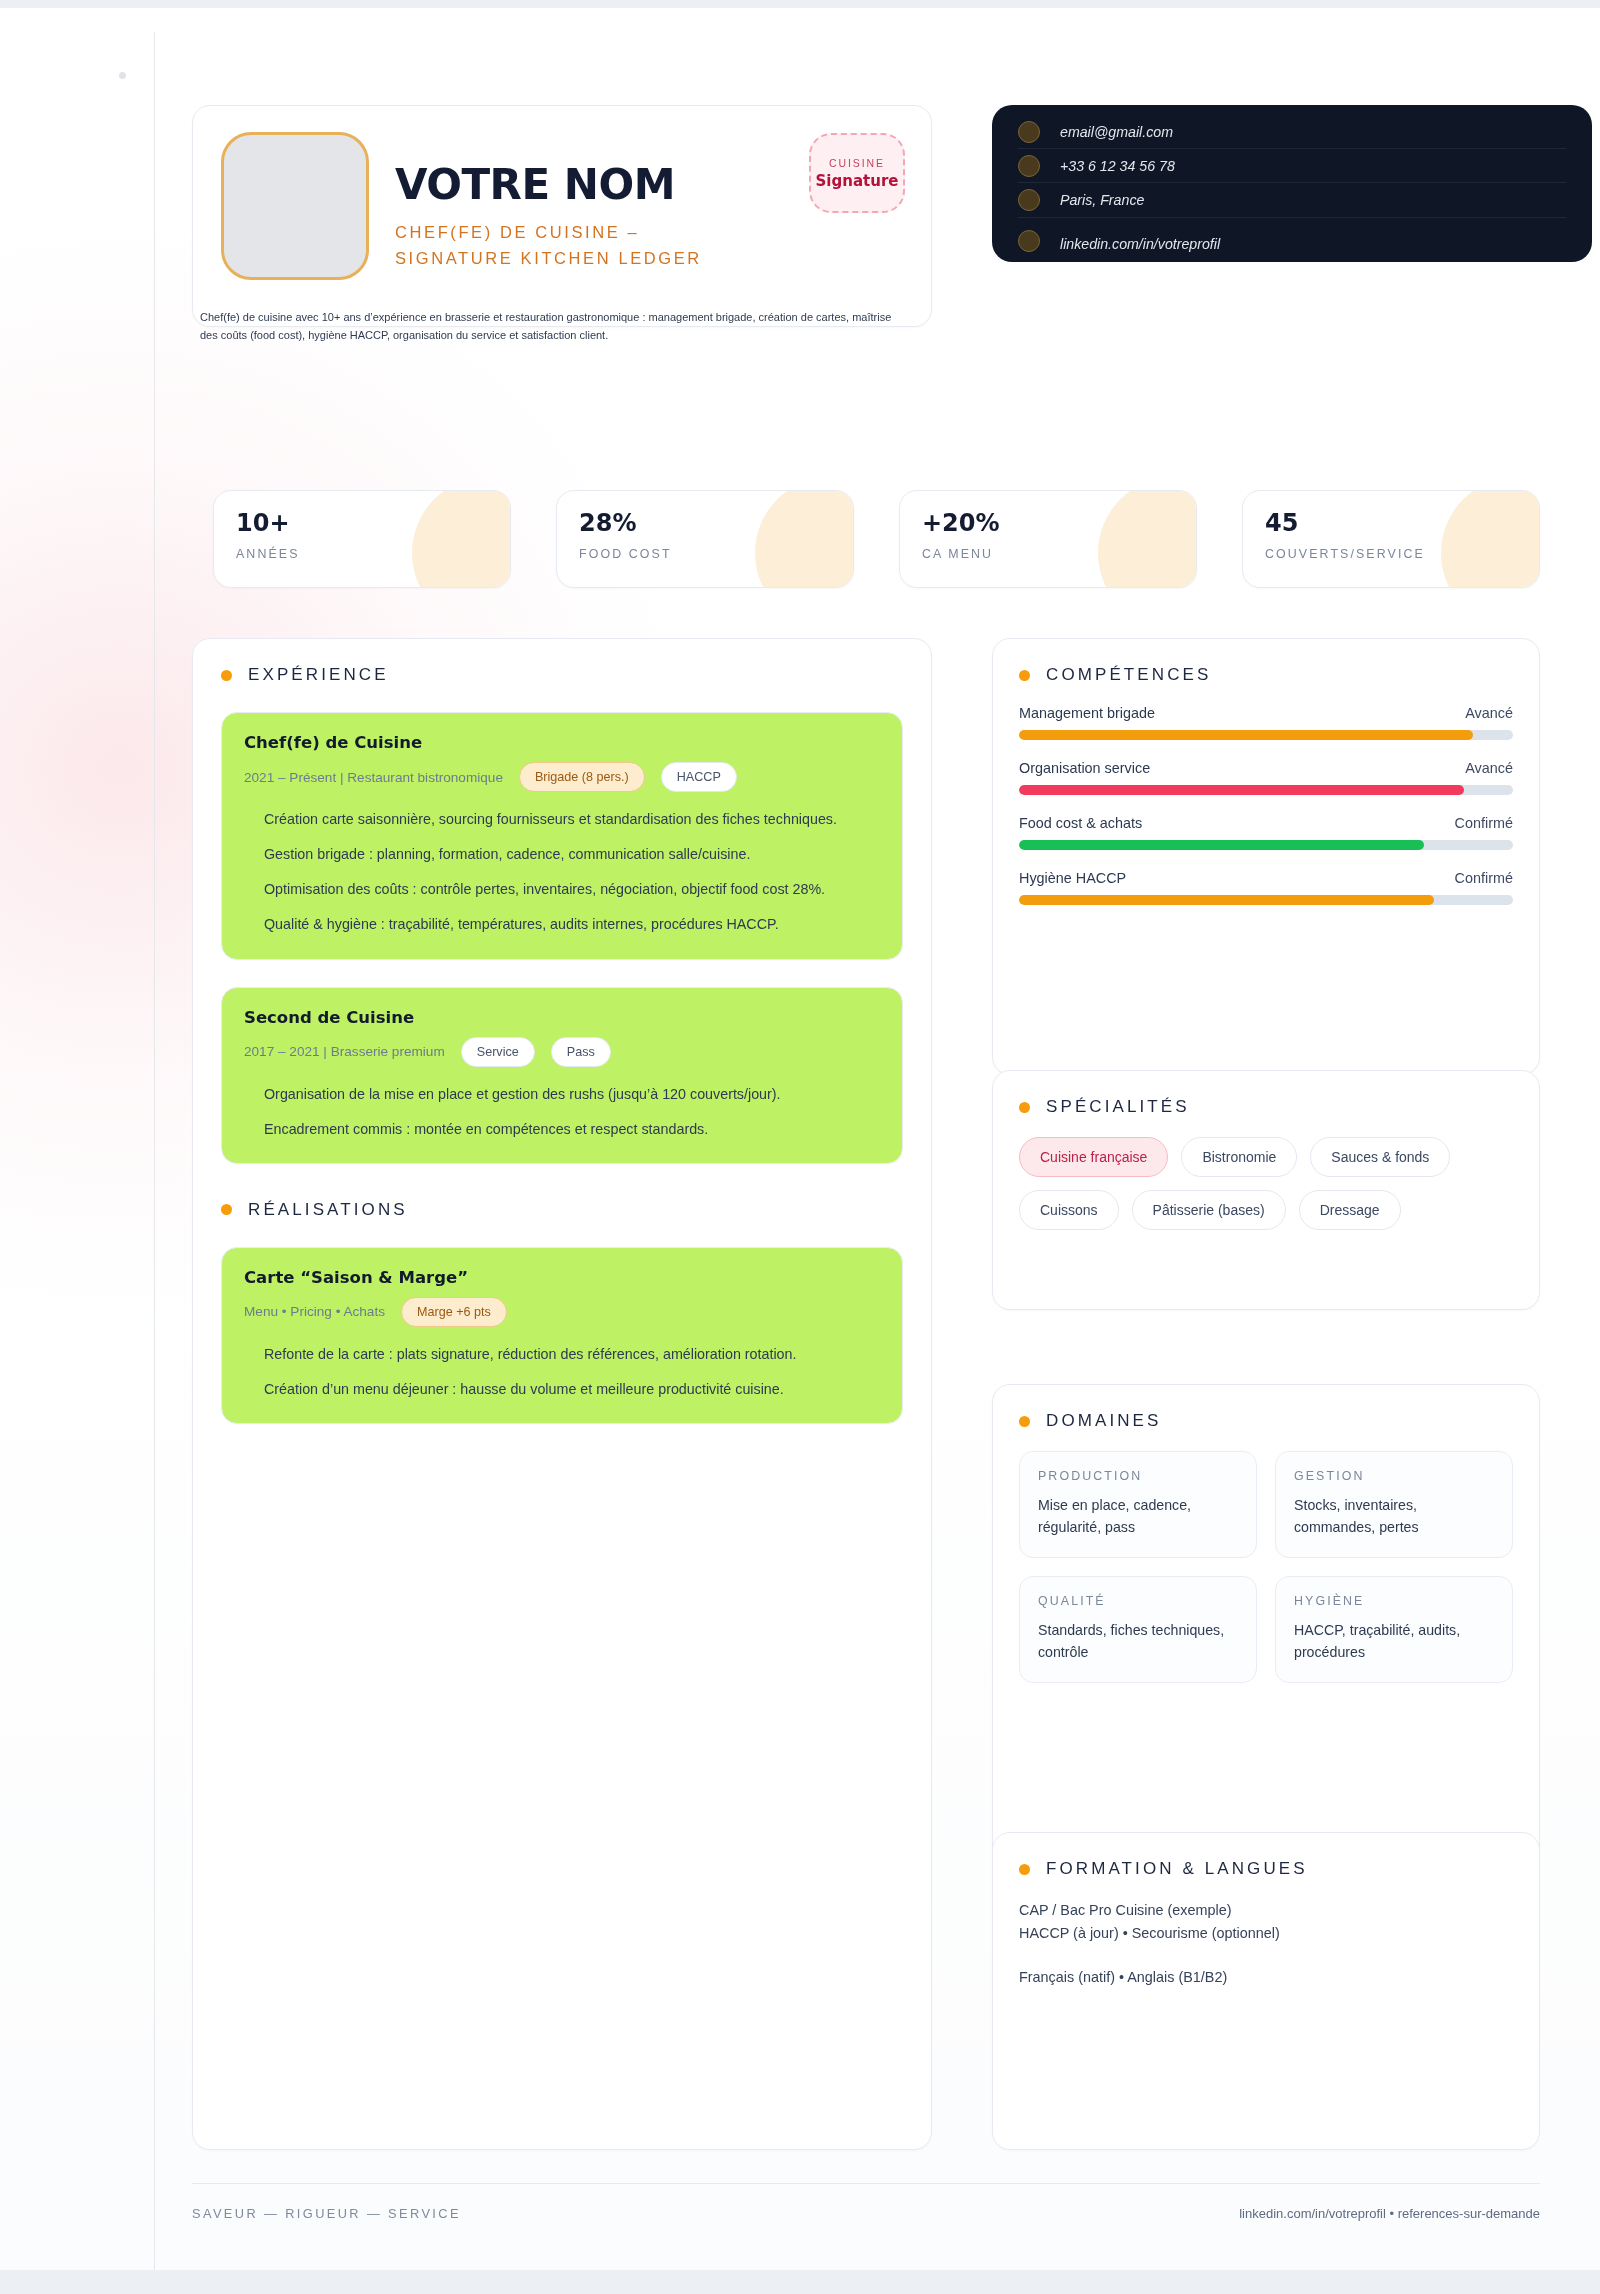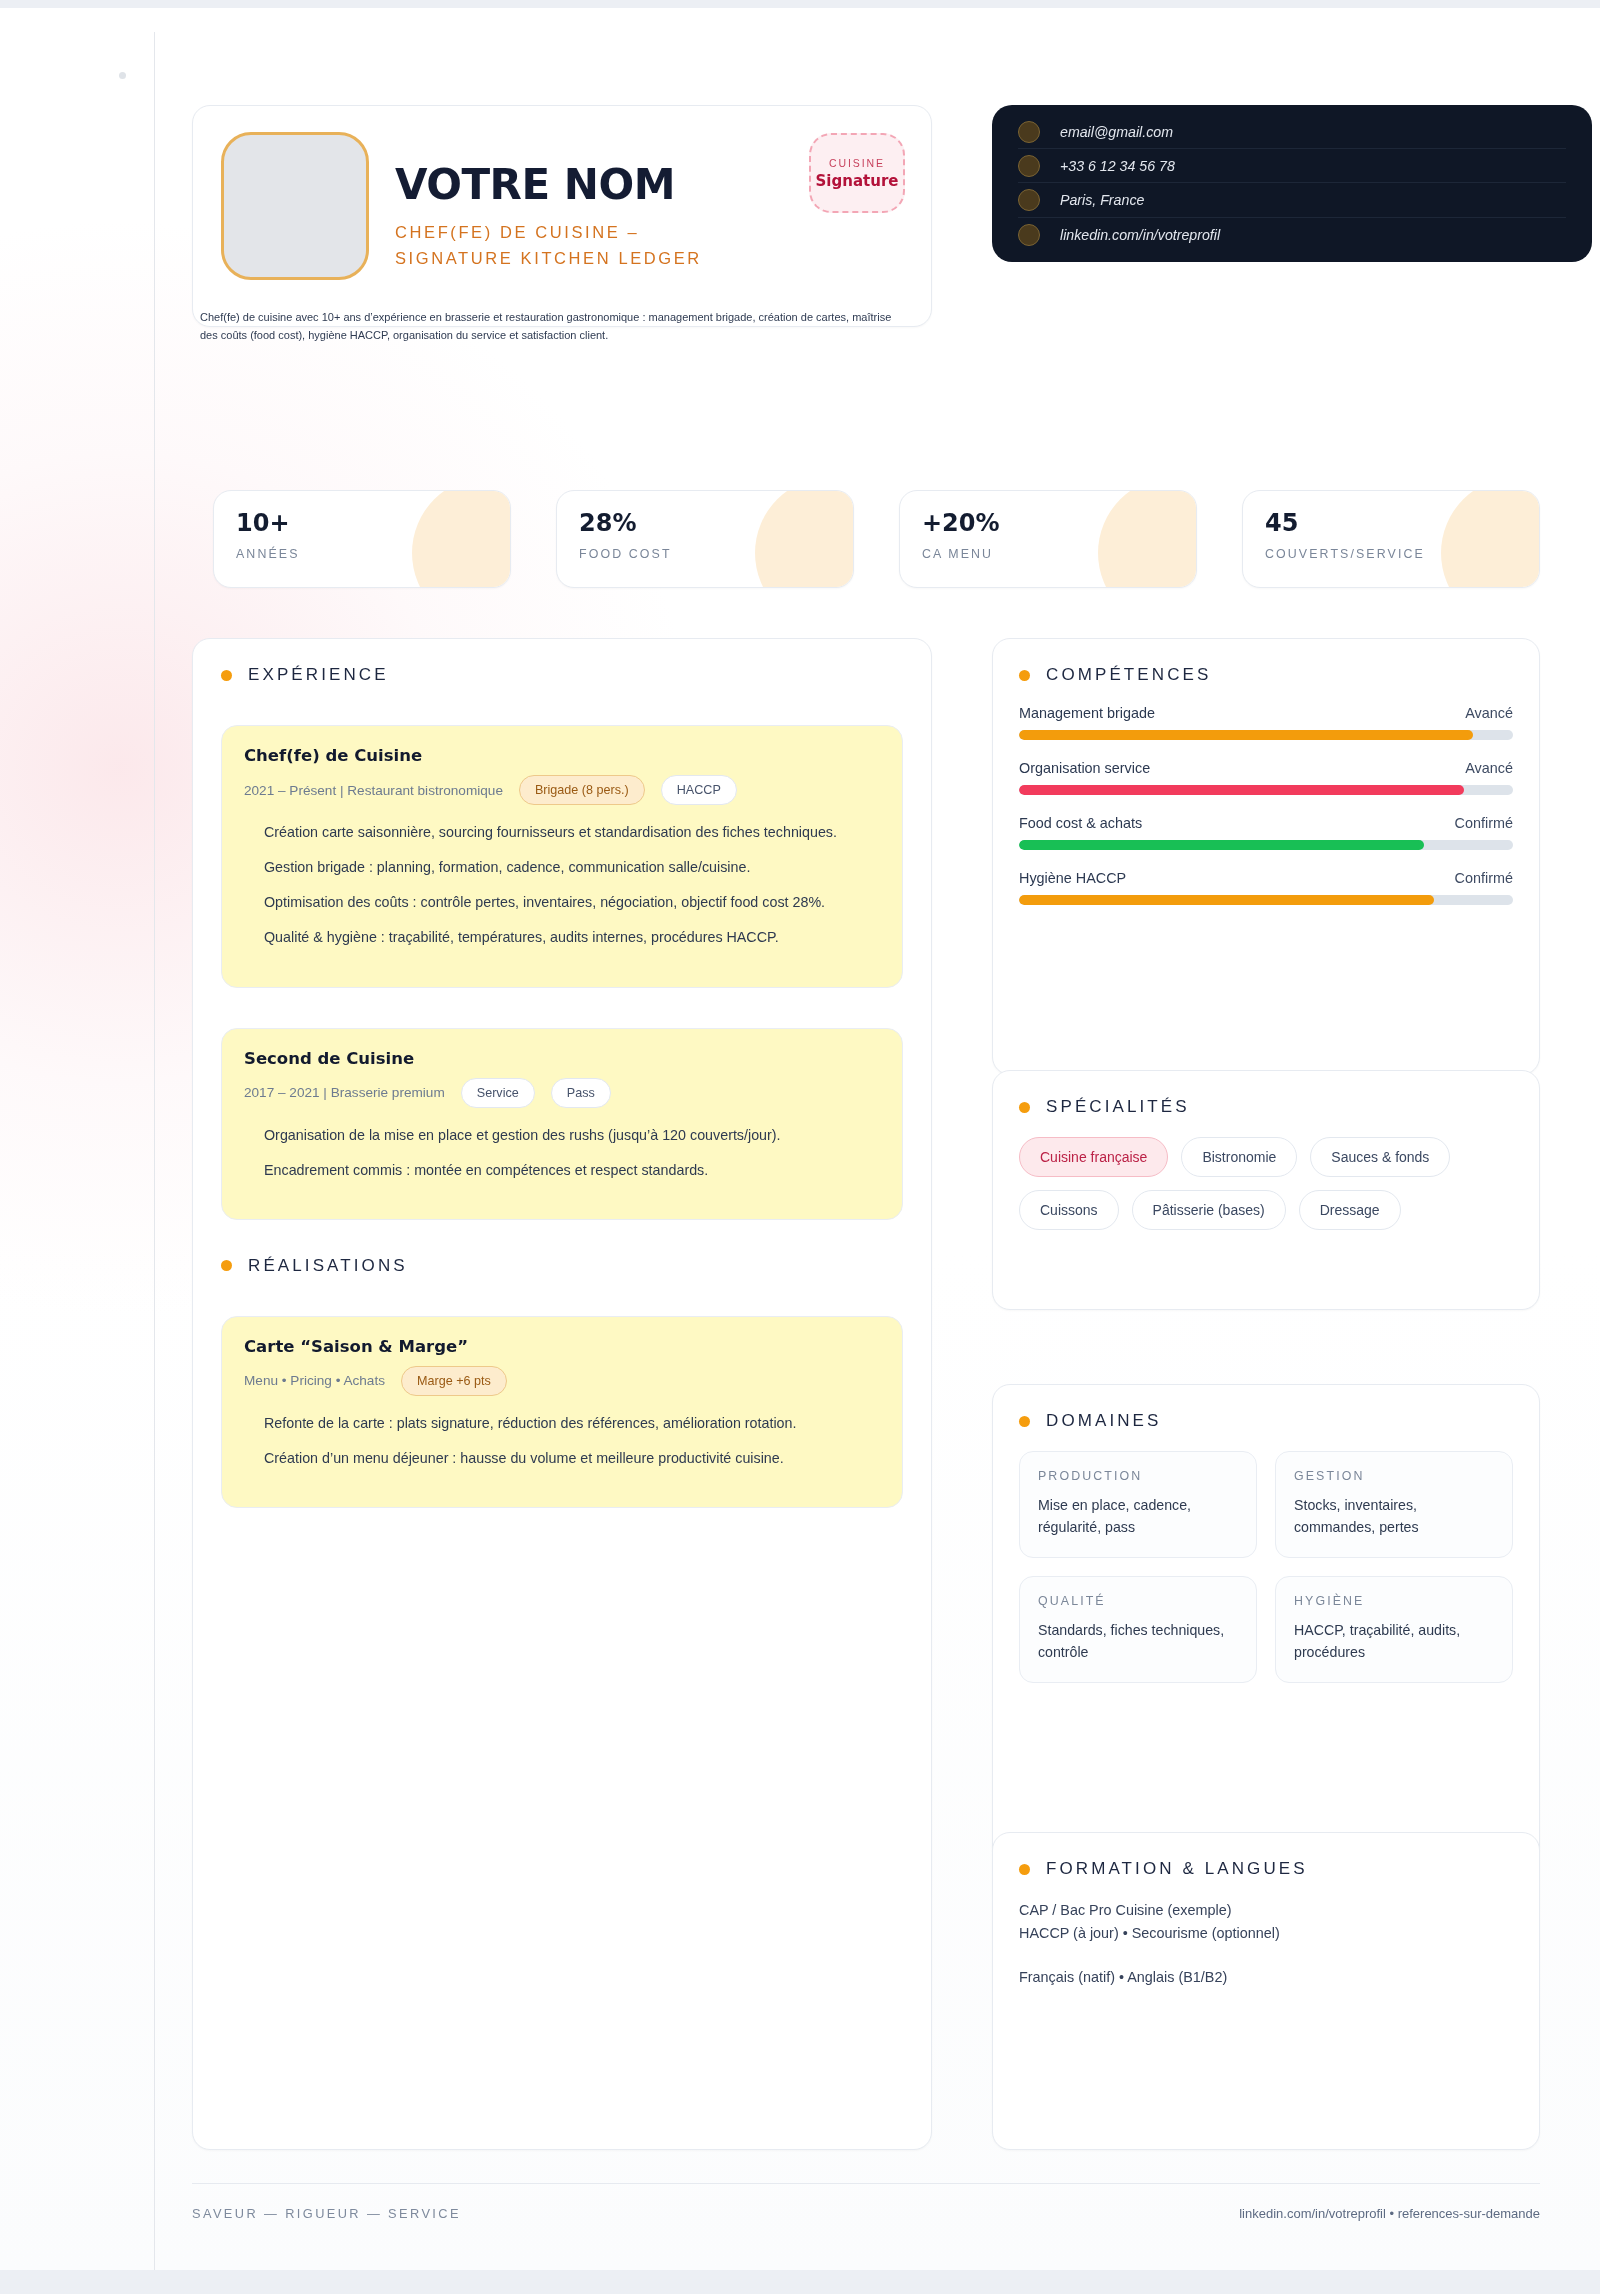--- a/index.html
+++ b/index.html
@@ -117,21 +117,21 @@
     border-radius: 20px;
     padding: 10px 26px;
     overflow: hidden;
     font-style: italic;
   }
   .contact-row {
     display: flex; align-items: center; gap: 20px;
     height: 34.2px;
     border-bottom: 1px solid #1d2738;
   }
-  .contact-row:last-child { border-bottom: none; }
+  .contact-row:last-child { border-bottom: none; align-items: flex-end; }
   .contact-ico {
     width: 22px; height: 22px; flex: 0 0 22px;
     border-radius: 50%;
     background: #4a3a1d;
     border: 1px solid #7a6333;
   }
   .contact-txt { font-size: 14.2px; color: #e3e7ee; }
 
   
   .stats {
@@ -182,25 +182,25 @@
 
   
   .sechead { display: flex; align-items: center; gap: 16px; }
   .dot { width: 11px; height: 11px; border-radius: 50%; background: #f59d0e; flex: 0 0 11px; }
   .sectitle {
     font-size: 17px; letter-spacing: 3.1px; color: #1d2740; font-weight: 400;
   }
 
   
   .entry {
-    margin-top: 40px;
-    background: #fef9c3;
+    margin-top: 27px;
+    background: #bef264;
     border: 1px solid #e9edf3;
     border-radius: 16px;
-    padding: 20px 22px 37px 22px;
+    padding: 20px 22px 22px 22px;
   }
   .entry-title {
     font-family: "DejaVu Sans", sans-serif;
     font-size: 16.5px; font-weight: 700; color: #121a2e;
   }
   .entry-meta-row {
     display: flex; align-items: center; gap: 16px;
     margin-top: 10px; flex-wrap: wrap;
   }
   .entry-meta { font-size: 13.6px; color: #6d7b90; }

